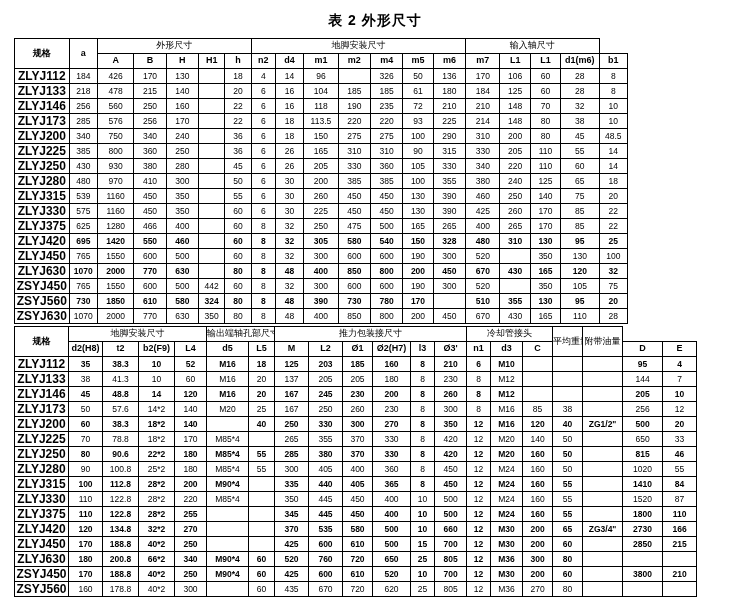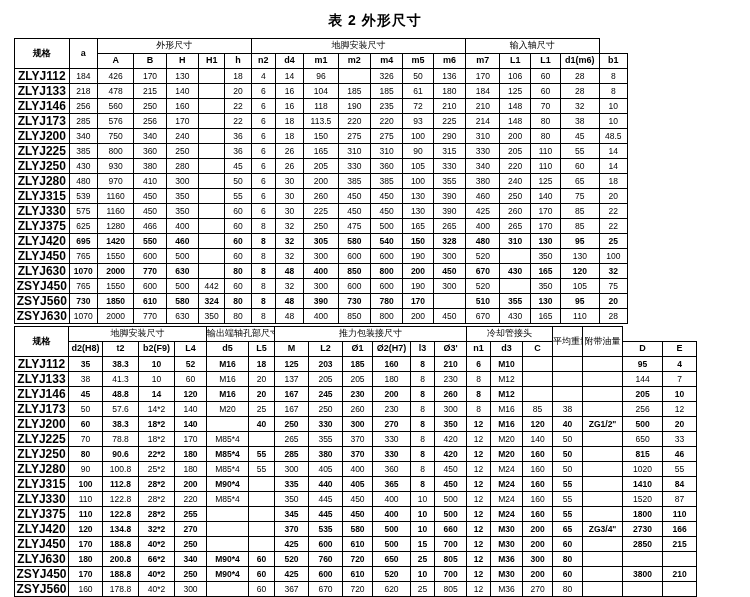--- a/index.html
+++ b/index.html
@@ -842,21 +842,21 @@
           <td>210</td>
         </tr>
       <tr>
           <td class="spec">ZSYJ560</td>
           <td>160</td>
           <td>178.8</td>
           <td>40*2</td>
           <td>300</td>
           <td></td>
           <td>60</td>
-          <td>367</td>
+          <td>435</td>
           <td>670</td>
           <td>720</td>
           <td>620</td>
           <td>25</td>
           <td>805</td>
           <td>12</td>
           <td>M36</td>
           <td>270</td>
           <td>80</td>
           <td></td>

